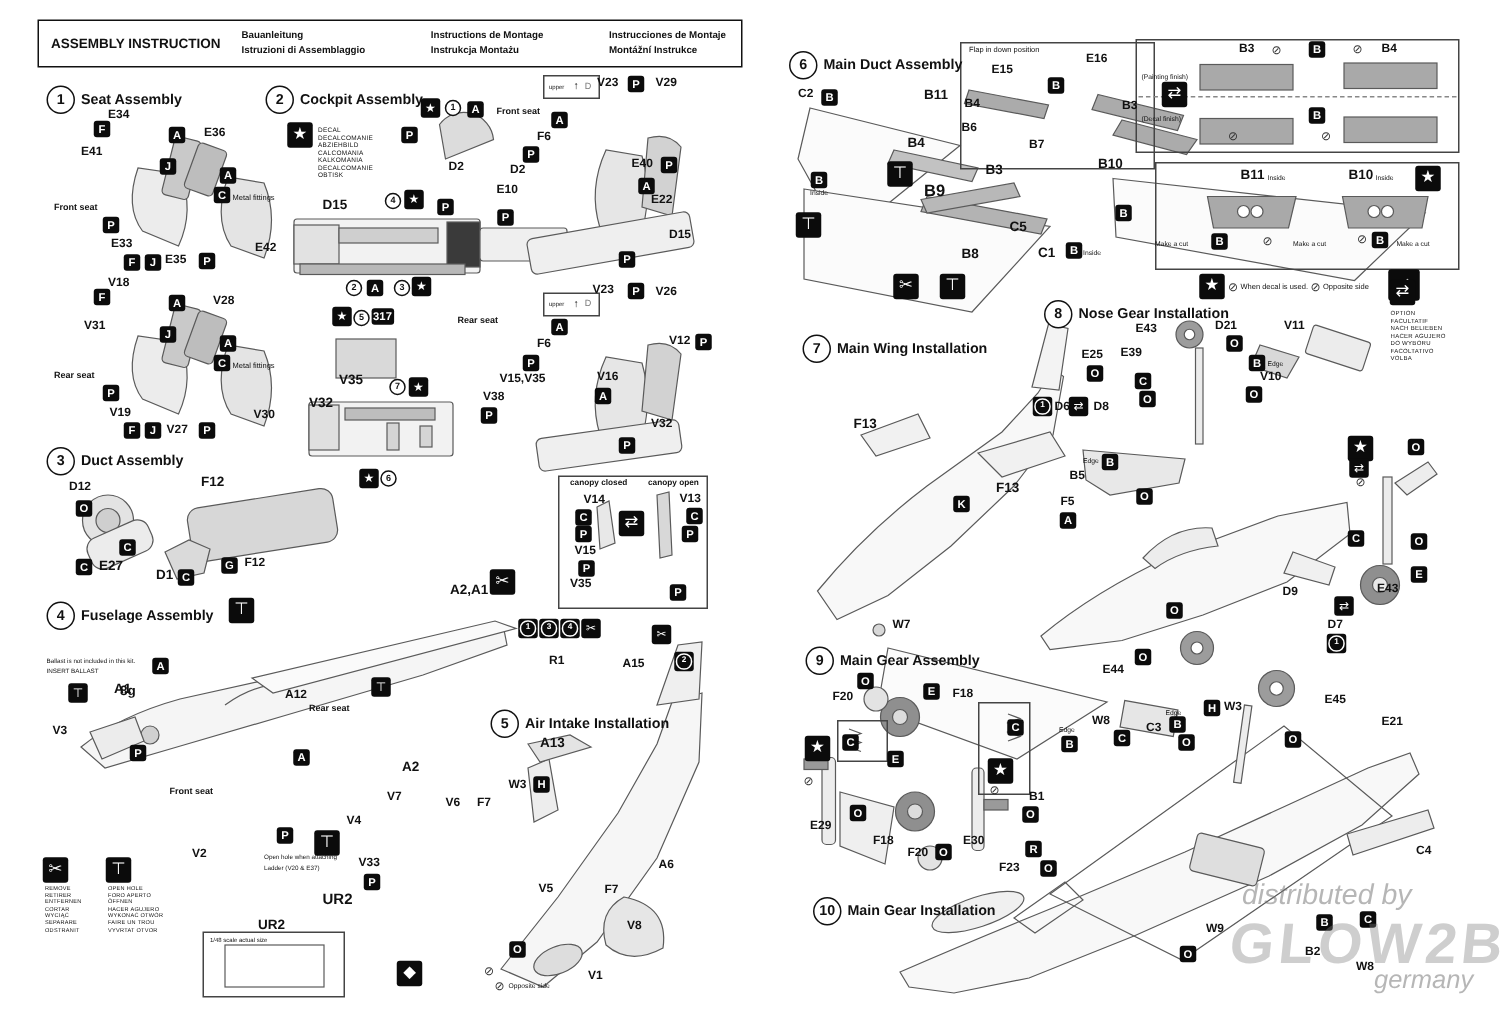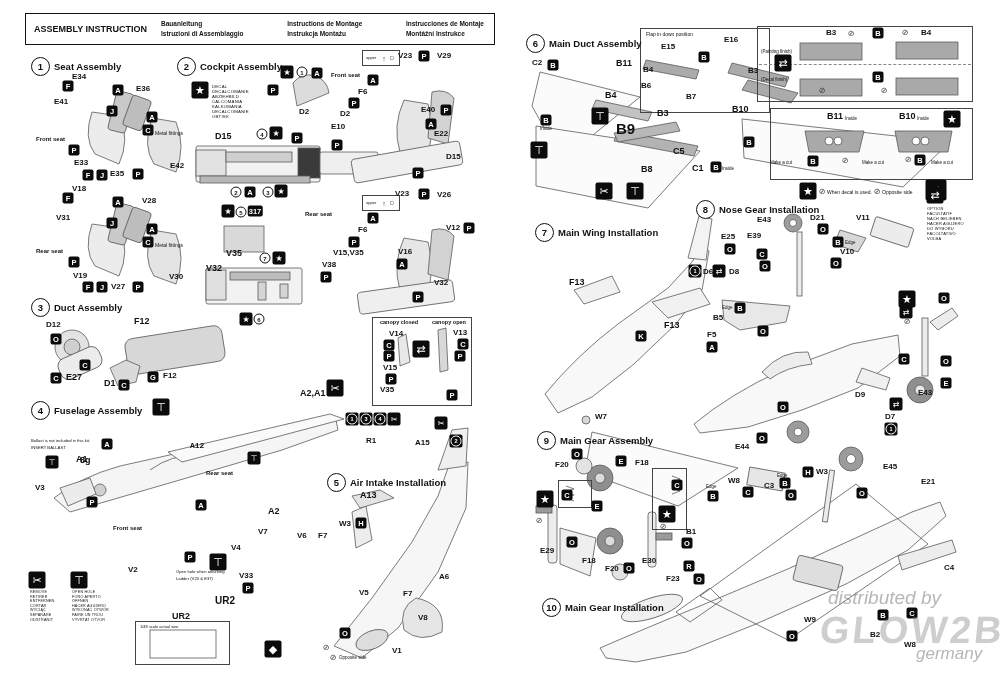--- a/index.html
+++ b/index.html
@@ -428,21 +428,21 @@
       <span class="lbl icon lg" style="left: 161px; top: 407px;">⊤</span>
       <span class="lbl note" style="left: 31px; top: 441px; font-size: 4.2px;">Ballast is not included in this kit.</span>
       <span class="lbl note" style="left: 31px; top: 448px; font-size: 4.2px;">INSERT  BALLAST</span>
       <span class="lbl part" style="left: 32px; top: 461px; font-size: 9px; padding-left: 48px;">8g</span>
       <span class="lbl icon" style="left: 52px; top: 462px;">⊤</span>
       <span class="lbl part" style="left: 76px; top: 460px; font-size: 9px;">A1</span>
       <span class="lbl badge" style="left: 107px; top: 444px;">A</span>
       <span class="lbl part" style="left: 35px; top: 488px;">V3</span>
       <span class="lbl badge" style="left: 92px; top: 502px;">P</span>
       <span class="lbl noteb" style="left: 113px; top: 528px;">Front seat</span>
-      <span class="lbl part" style="left: 190px; top: 446px; font-family: Liberation Mono, monospace;">A12</span>
+      <span class="lbl part" style="left: 190px; top: 464px;">A12</span>
       <span class="lbl noteb" style="left: 206px; top: 473px;">Rear seat</span>
       <span class="lbl badge" style="left: 201px; top: 505px;">A</span>
       <span class="lbl part" style="left: 268px; top: 512px; font-size: 9px;">A2</span>
       <span class="lbl icon" style="left: 254px; top: 458px;">⊤</span>
       <span class="lbl badge" style="left: 190px; top: 557px;">P</span>
       <span class="lbl icon lg" style="left: 218px; top: 562px;">⊤</span>
       <span class="lbl note" style="left: 176px; top: 572px; font-size: 4.2px;">Open  hole  when  attaching</span>
       <span class="lbl note" style="left: 176px; top: 579px; font-size: 4.2px;">Ladder (V20 &amp; E37)</span>
       <span class="lbl part" style="left: 231px; top: 548px;">V4</span>
       <span class="lbl part" style="left: 258px; top: 532px;">V7</span>
@@ -483,21 +483,21 @@
       <span class="lbl csym" style="left: 326px; top: 648px;">⊘</span>
       <span class="lbl csym" style="left: 333px; top: 658px;">⊘</span>
       <span class="lbl note" style="left: 339px; top: 658px; font-size: 4.5px;">Opposite side</span>
       <span class="lbl part" style="left: 532px; top: 63px;">C2</span>
       <span class="lbl badge" style="left: 553px; top: 65px;">B</span>
       <span class="lbl part" style="left: 616px; top: 64px; font-size: 9px;">B11</span>
       <span class="lbl part" style="left: 605px; top: 96px; font-size: 9px;">B4</span>
       <span class="lbl badge" style="left: 546px; top: 120px;">B</span>
       <span class="lbl note" style="left: 540px; top: 129px; font-size: 4.5px;">Inside</span>
       <span class="lbl icon lg" style="left: 600px; top: 116px;">⊤</span>
-      <span class="lbl part" style="left: 616px; top: 129px; font-size: 15px;">B9</span>
+      <span class="lbl part" style="left: 616px; top: 129px; font-size: 11px;">B9</span>
       <span class="lbl part" style="left: 657px; top: 114px; font-size: 9px;">B3</span>
       <span class="lbl part" style="left: 641px; top: 142px; font-size: 9px; margin-top: 28px;">B8</span>
       <span class="lbl part" style="left: 673px; top: 152px; font-size: 9px;">C5</span>
       <span class="lbl part" style="left: 692px; top: 169px; font-size: 9px;">C1</span>
       <span class="lbl badge" style="left: 716px; top: 167px;">B</span>
       <span class="lbl note" style="left: 722px; top: 169px; font-size: 4.5px;">Inside</span>
       <span class="lbl part" style="left: 732px; top: 110px; font-size: 9px;">B10</span>
       <span class="lbl badge" style="left: 749px; top: 142px;">B</span>
       <span class="lbl icon lg" style="left: 539px; top: 150px;">⊤</span>
       <span class="lbl icon lg" style="left: 604px; top: 191px;">✂</span>

